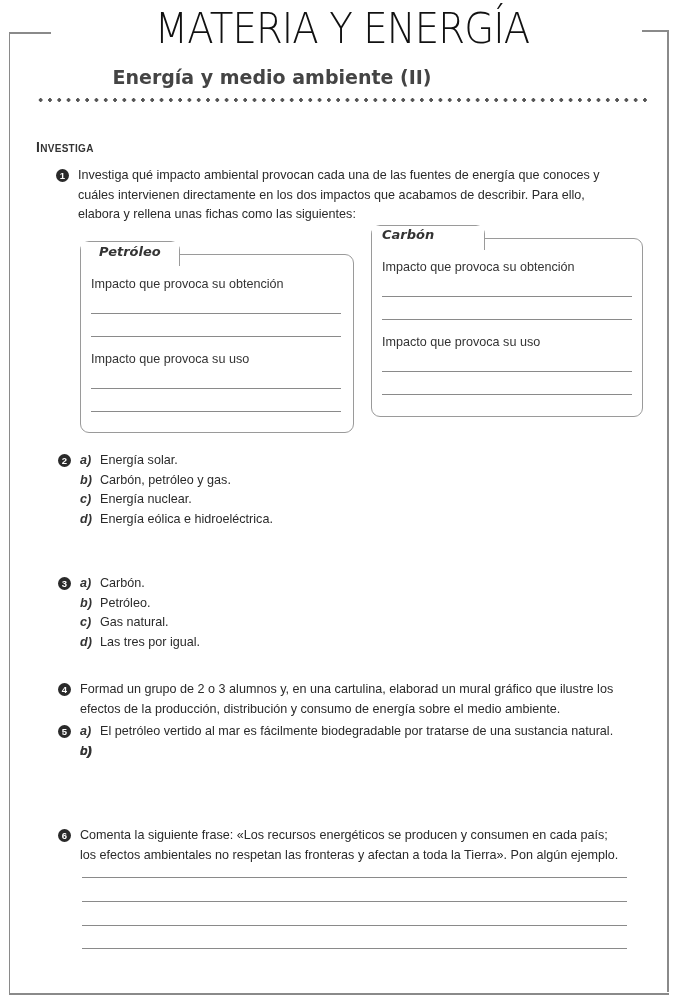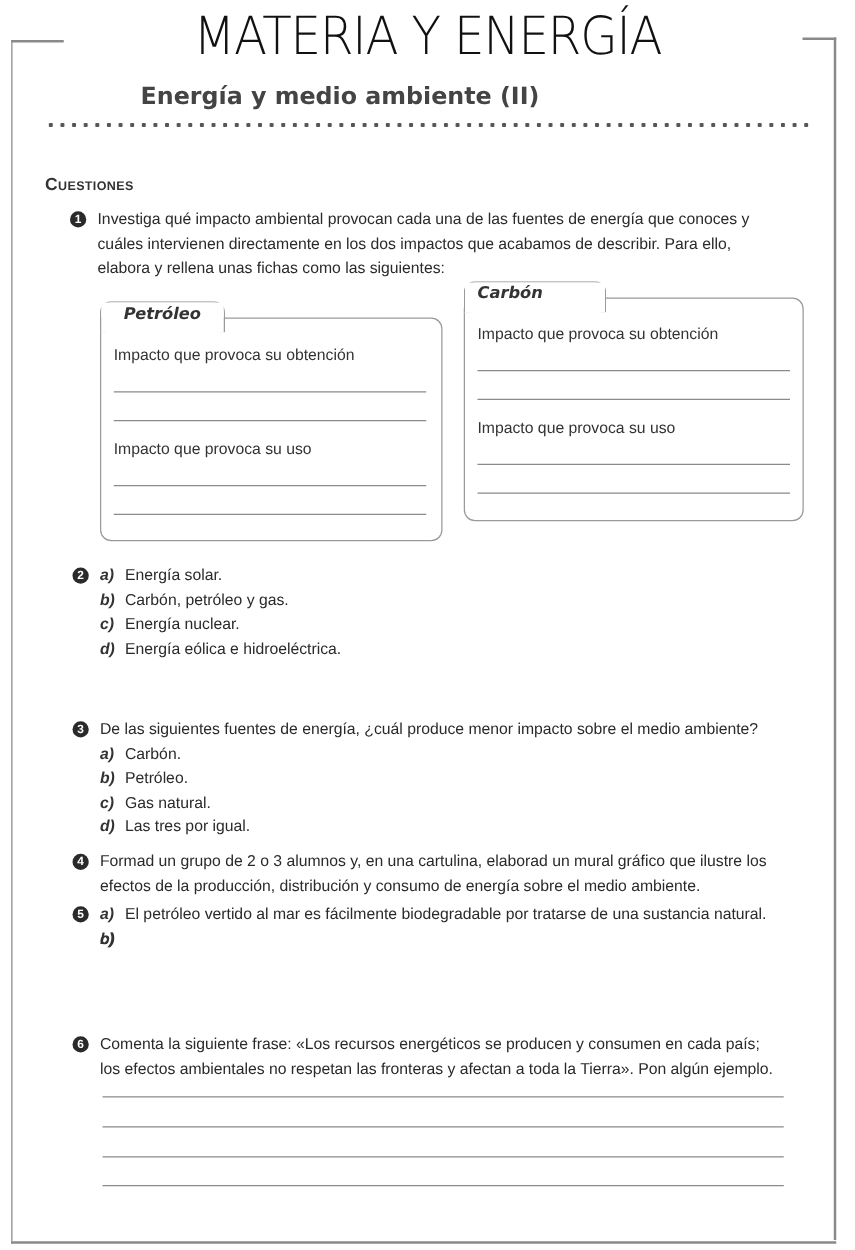--- a/index.html
+++ b/index.html
@@ -71,21 +71,21 @@
 <div class="frame-left-top"></div>
 <div class="frame-left"></div>
 <div class="frame-right-top"></div>
 <div class="frame-right"></div>
 <div class="frame-bottom"></div>
 
 <div class="main-title">MATERIA Y ENERGÍA</div>
 <div class="subtitle">Energía y medio ambiente (II)</div>
 <div class="dots"></div>
 
-<div class="section-heading">Cuestiones</div>
+<div class="section-heading">Investiga</div>
 
 <div class="q" style="left:78px; top:166px; width:545px;">
   <span class="num">1</span>
   <span>Investiga qué impacto ambiental provocan cada una de las fuentes de energía que conoces y cuáles intervienen directamente en los dos impactos que acabamos de describir. Para ello, elabora y rellena unas fichas como las siguientes:</span>
 </div>
 
 <div class="card" style="left:80px; top:254px; width:272px; height:177px;">
   <div class="card-tab" style="width:98px;">
       <div class="card-tab-cover"></div>
     </div>
@@ -114,21 +114,20 @@
 <div class="q" style="left:80px; top:451px; width:510px;">
   <span class="num">2</span>
   <div class="opt"><span class="letter">a)</span><span>Energía solar.</span></div>
   <div class="opt"><span class="letter">b)</span><span>Carbón, petróleo y gas.</span></div>
   <div class="opt"><span class="letter">c)</span><span>Energía nuclear.</span></div>
   <div class="opt"><span class="letter">d)</span><span>Energía eólica e hidroeléctrica.</span></div>
 </div>
 
 <div class="q" style="left:80px; top:574px; width:560px;">
   <span class="num">3</span>
-  <div>De las siguientes fuentes de energía, ¿cuál produce menor impacto sobre el medio ambiente?</div>
   <div class="opt"><span class="letter">a)</span><span>Carbón.</span></div>
   <div class="opt"><span class="letter">b)</span><span>Petróleo.</span></div>
   <div class="opt"><span class="letter">c)</span><span>Gas natural.</span></div>
   <div class="opt"><span class="letter">d)</span><span>Las tres por igual.</span></div>
 </div>
 
 <div class="q" style="left:80px; top:680px; width:545px;">
   <span class="num">4</span>
   <div>Formad un grupo de 2 o 3 alumnos y, en una cartulina, elaborad un mural gráfico que ilustre los efectos de la producción, distribución y consumo de energía sobre el medio ambiente.</div>
 </div>

